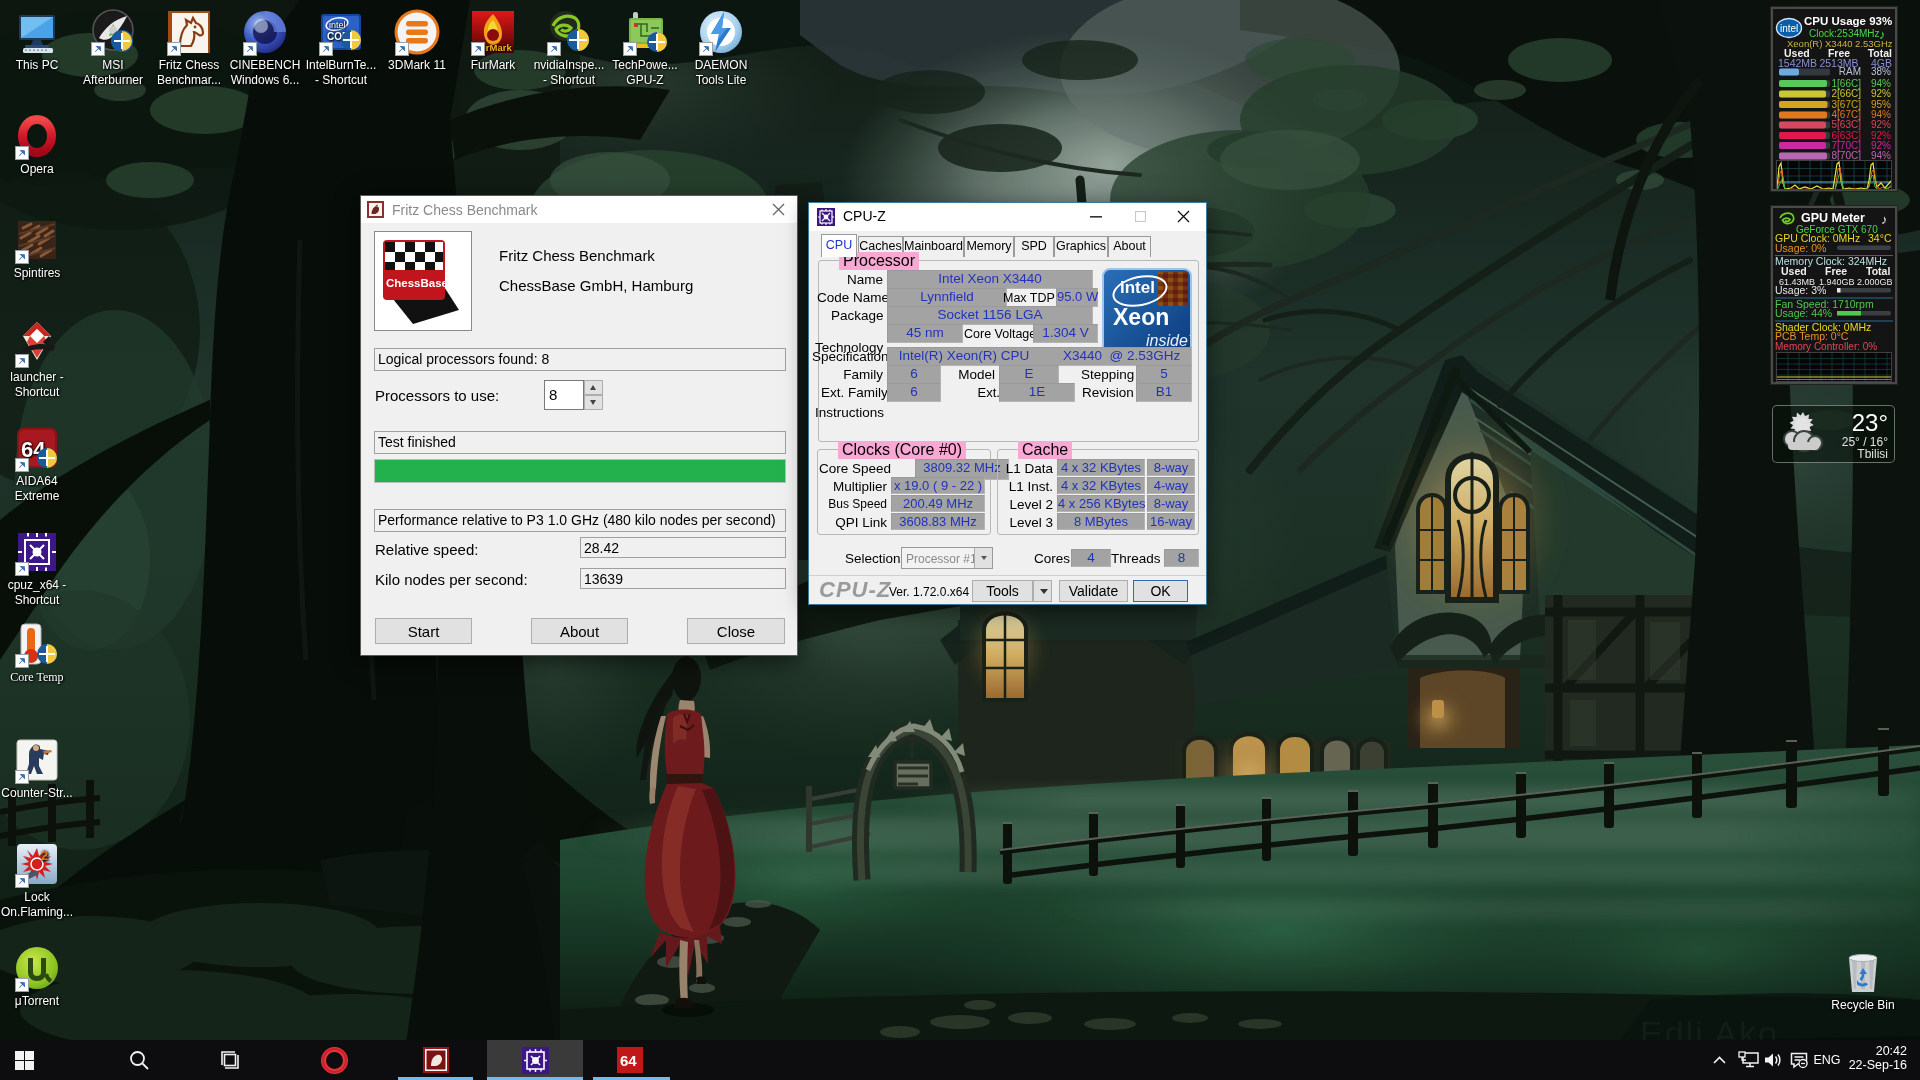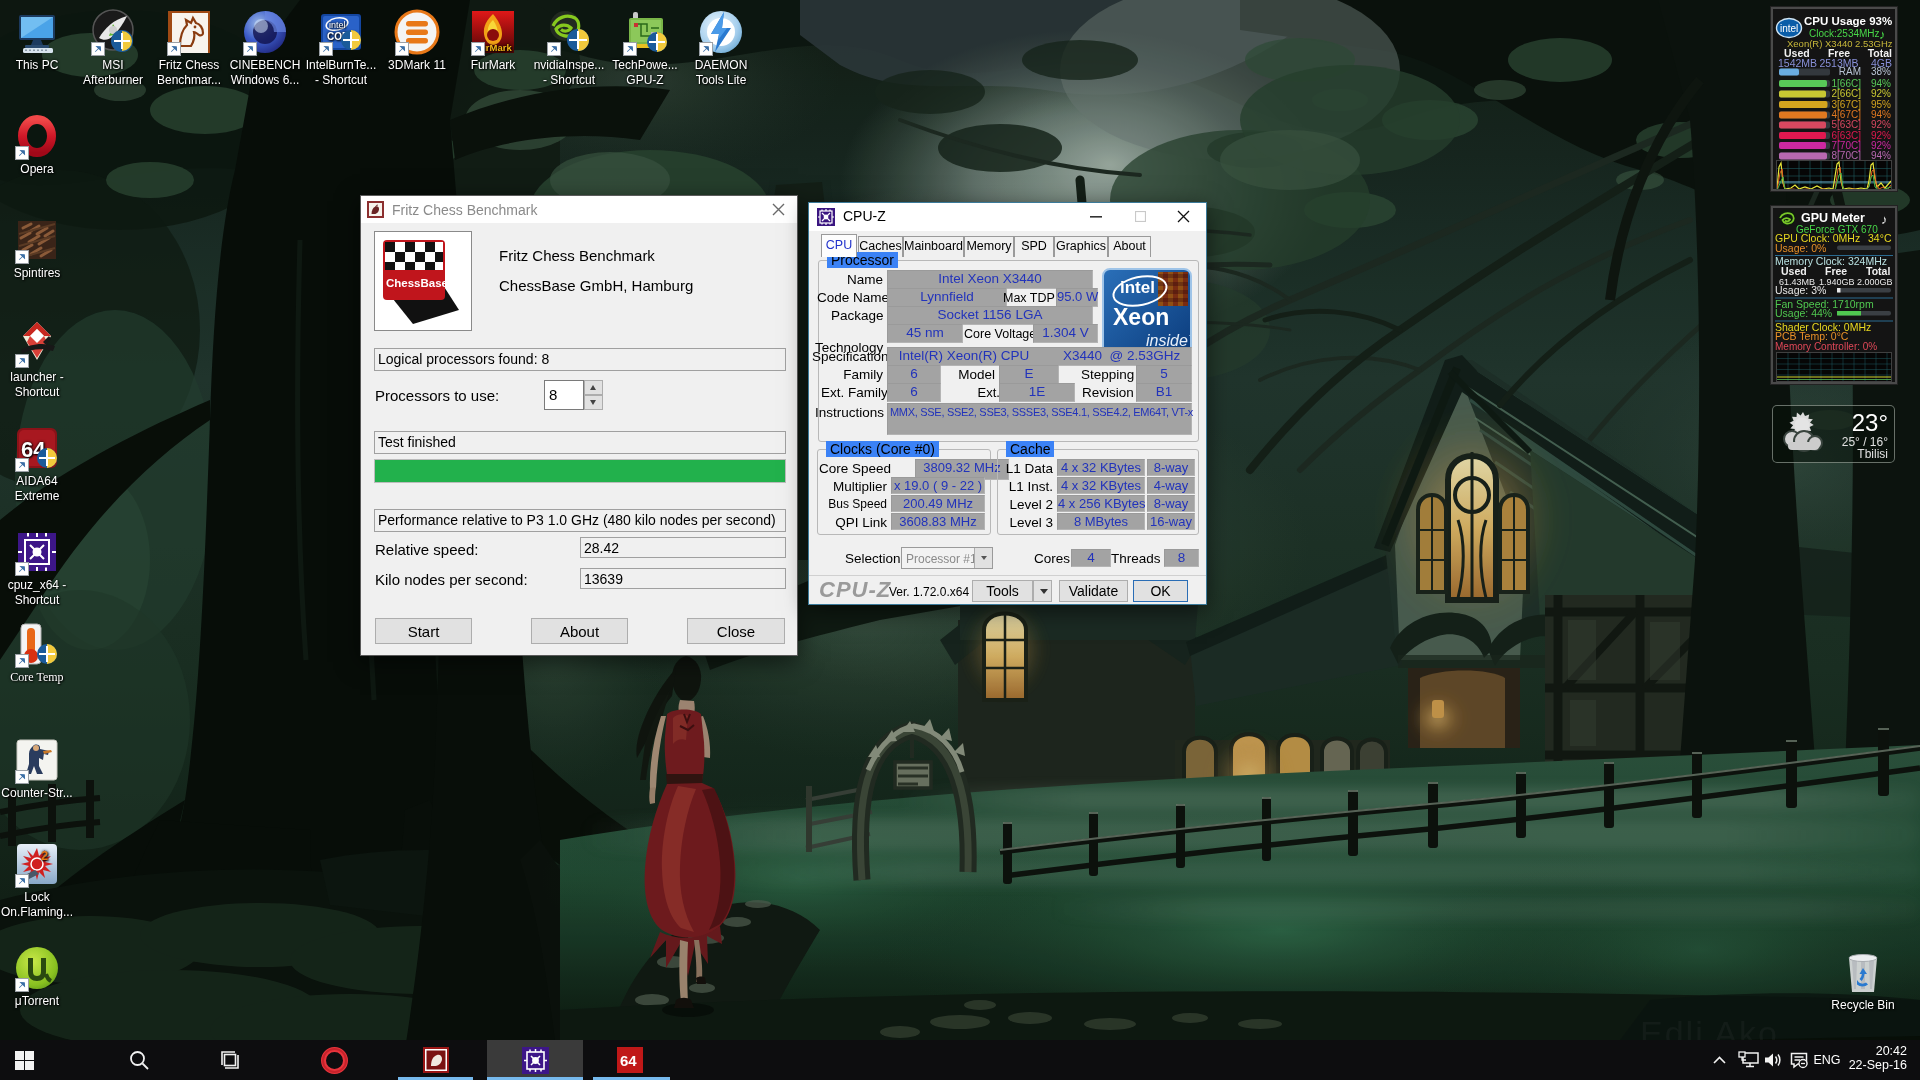--- a/index.html
+++ b/index.html
@@ -19,21 +19,21 @@
 .win{position:absolute;background:#f0f0f0;box-shadow:0 6px 22px rgba(0,0,0,0.55);}
 #fritz{left:360px;top:195px;width:438px;height:461px;border:1px solid #5a5a5a;box-sizing:border-box;}
 #fritz .tb{position:absolute;left:0;top:0;width:100%;height:27px;background:#fff;}
 #cpuz{left:808px;top:202px;width:399px;height:403px;border:1px solid #3b7a9a;box-sizing:border-box;}
 #cpuz .tb{position:absolute;left:0;top:0;width:100%;height:28px;background:#fff;}
 .sunken{position:absolute;border:1px solid #a0a0a0;background:#f0f0f0;box-sizing:border-box;font-size:14px;color:#000;white-space:nowrap;overflow:hidden;}
 .btn{position:absolute;background:#e1e1e1;border:1px solid #adadad;box-sizing:border-box;text-align:center;font-size:15px;color:#000;}
 .fld{position:absolute;border:1px solid #b4b4b4;border-top-color:#9a9a9a;border-left-color:#9a9a9a;background:#a3a3a3;box-sizing:border-box;color:#2233bb;font-size:13.5px;text-align:center;white-space:nowrap;}
 .lab{position:absolute;font-size:13.5px;color:#000;white-space:nowrap;}
 .grp{position:absolute;border:1px solid #b8b8b8;border-radius:3px;box-sizing:border-box;}
-.grp>span{position:absolute;top:-9px;left:8px;background:#3b82f6;padding:0 4px;font-size:14px;color:#000;}
+.grp>span{position:absolute;top:-9px;left:20px;background:#f9a8d4;padding:0 4px;font-size:16px;color:#000;}
 
 .gad{position:absolute;background:#141414;border:2px solid #4a4a4a;outline:1px solid #222;box-sizing:border-box;color:#fff;}
 </style>
 </head>
 <body>
 <div id="desk">
 <svg id="wall" width="1920" height="1080" viewBox="0 0 1920 1080">
 <defs>
 <linearGradient id="sky" x1="0" y1="0" x2="0" y2="1">
  <stop offset="0" stop-color="#101f15"></stop>
@@ -887,21 +887,20 @@
  <div class="fld" style="left:190px;top:162px;width:60px;height:19px;">E</div>
  <div class="lab" style="left:272px;top:164px;">Stepping</div>
  <div class="fld" style="left:327px;top:162px;width:56px;height:19px;">5</div>
  <div class="lab" style="left:12px;top:182px;width:62px;text-align:right;">Ext. Family</div>
  <div class="fld" style="left:78px;top:180px;width:54px;height:19px;">6</div>
  <div class="lab" style="left:120px;top:182px;width:66px;text-align:right;font-size:13px;margin-left:44px;">Ext. Model</div>
  <div class="fld" style="left:190px;top:180px;width:76px;height:19px;">1E</div>
  <div class="lab" style="left:273px;top:182px;">Revision</div>
  <div class="fld" style="left:327px;top:180px;width:56px;height:19px;">B1</div>
  <div class="lab" style="left:6px;top:202px;width:68px;text-align:right;">Instructions</div>
- <div class="fld" style="left:78px;top:200px;width:305px;height:32px;text-align:left;padding:2px 0 0 2px;font-size:11px;letter-spacing:-0.3px;">MMX, SSE, SSE2, SSE3, SSSE3, SSE4.1, SSE4.2, EM64T, VT-x</div>
 
  <div class="grp" style="left:8px;top:246px;width:174px;height:86px;">
         <span>Clocks (Core #0)</span>
       </div>
  <div class="lab" style="left:10px;top:258px;width:68px;text-align:right;font-size:13.5px;">Core Speed</div>
  <div class="fld" style="left:82px;top:256px;width:94px;height:21px;font-size:13px;margin-left:24px;">3809.32 MHz</div>
  <div class="lab" style="left:10px;top:276px;width:68px;text-align:right;font-size:13.5px;">Multiplier</div>
  <div class="fld" style="left:82px;top:274px;width:94px;height:17px;font-size:13px;">x 19.0 ( 9 - 22 )</div>
  <div class="lab" style="left:10px;top:294px;width:68px;text-align:right;font-size:12px;">Bus Speed</div>
  <div class="fld" style="left:82px;top:292px;width:94px;height:17px;font-size:13px;">200.49 MHz</div>

